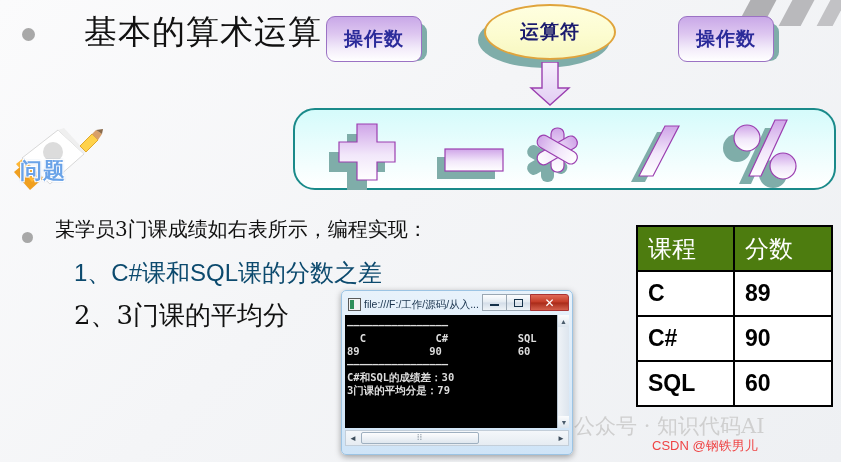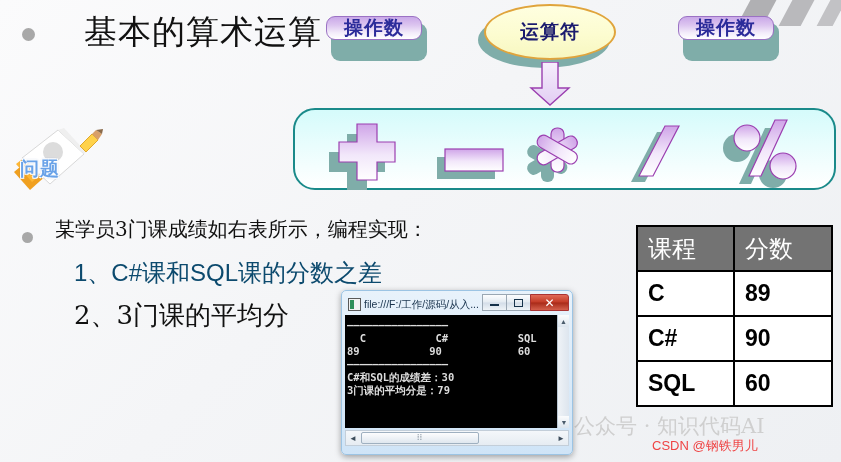--- a/index.html
+++ b/index.html
@@ -22,21 +22,21 @@
   .heading-row { position: absolute; left: 0; top: 4px; width: 841px; height: 62px; }
   .bullet-lg { position: absolute; left: 22px; top: 24px; width: 13px; height: 13px;
                border-radius: 50%; background: #a8a8a8; }
   .title-text { position: absolute; left: 48px; top: 6px; font-family: "DejaVu Serif", "Liberation Serif", serif;
                 font-size: 33px; color: #111; letter-spacing: 1px; white-space: nowrap; margin-left: 36px; }
 
   
   .oper-box { position: absolute; width: 96px; height: 38px; }
   .oper-box .shadow { position: absolute; left: 5px; top: 7px; width: 96px; height: 38px;
                       border-radius: 9px; background: #7fada9; }
-  .oper-box .face { position: absolute; left: 0; top: 0; width: 96px; height: 24px;
+  .oper-box .face { position: absolute; left: 0; top: 0; width: 96px; height: 46px;
                     border-radius: 9px; border: 1px solid #9b72c4;
                     background: linear-gradient(180deg,#c9a8e8 0%, #ddc6f0 38%, #f3ecfa 72%, #ffffff 100%);
                     display: flex; align-items: center; justify-content: center; }
   .oper-box .face span { font-size: 19px; font-weight: bold; color: #2b2b9a; letter-spacing: 1px; }
   #oper-left  { left: 326px; top: 16px; }
   #oper-right { left: 678px; top: 16px; }
 
   
   .ellipse-wrap { position: absolute; left: 484px; top: 4px; width: 132px; height: 64px; }
   .ellipse-wrap .shadow { position: absolute; left: -6px; top: 8px; width: 132px; height: 56px;
@@ -51,40 +51,40 @@
   .down-arrow { position: absolute; left: 529px; top: 62px; width: 42px; height: 44px; }
 
   
   .op-box { position: absolute; left: 293px; top: 108px; width: 543px; height: 82px;
             border: 2px solid #1a8a8a; border-radius: 22px;
             background: linear-gradient(180deg,#d5fbfb 0%, #e9fdfd 45%, #ffffff 100%); }
   .op-symbols { position: absolute; left: 0; top: 0; width: 543px; height: 82px; }
 
   
   .q-icon { position: absolute; left: 6px; top: 126px; width: 104px; height: 70px; }
-  .q-icon .label { position: absolute; left: 14px; top: 30px; font-size: 19px; font-weight: bold;
+  .q-icon .label { position: absolute; left: 14px; top: 30px; font-size: 22px; font-weight: bold;
                    color: #6aa3e8; text-shadow: -1px -1px 0 #fff, 1px -1px 0 #fff, -1px 1px 0 #fff,
                    1px 1px 0 #fff, 0 0 2px #2b5ea8; letter-spacing: 1px; }
 
   
   .bullet-sm { position: absolute; left: 22px; top: 232px; width: 11px; height: 11px;
                border-radius: 50%; background: #a8a8a8; }
   .line-main { position: absolute; left: 55px; top: 216px; font-family: "DejaVu Serif","Liberation Serif",serif;
                font-size: 20px; color: #111; white-space: nowrap; }
   .line-sub1 { position: absolute; left: 74px; top: 257px; font-family: Liberation Sans, sans-serif;
                font-size: 24px; color: #0c4a6e; white-space: nowrap; }
   .line-sub2 { position: absolute; left: 74px; top: 298px; font-family: "DejaVu Serif","Liberation Serif",serif;
                font-size: 26px; color: #111; white-space: nowrap; }
 
   
   .score-table { position: absolute; left: 636px; top: 225px; border-collapse: collapse;
                  background: #fff; }
   .score-table td, .score-table th { border: 2px solid #000; padding: 2px 10px;
                  font-size: 23px; font-weight: bold; color: #000; height: 45px; text-align: left; }
-  .score-table th { background: #737373; color: #fff; font-weight: normal;
+  .score-table th { background: #4d7c0f; color: #fff; font-weight: normal;
                     font-family: "DejaVu Serif","Liberation Serif",serif; font-size: 24px; }
   .score-table td:first-child, .score-table th:first-child { width: 97px; }
   .score-table td:last-child,  .score-table th:last-child  { width: 98px; }
 
   
   .console-win { position: absolute; left: 341px; top: 290px; width: 232px; height: 165px;
                  background: linear-gradient(180deg,#e8f2fb 0%, #cfe4f7 100%);
                  border: 1px solid #9cc4e4; border-radius: 5px;
                  box-shadow: 0 2px 6px rgba(0,0,0,.35); padding: 3px; }
   .cw-titlebar { height: 21px; display: flex; align-items: center; position: relative; }

